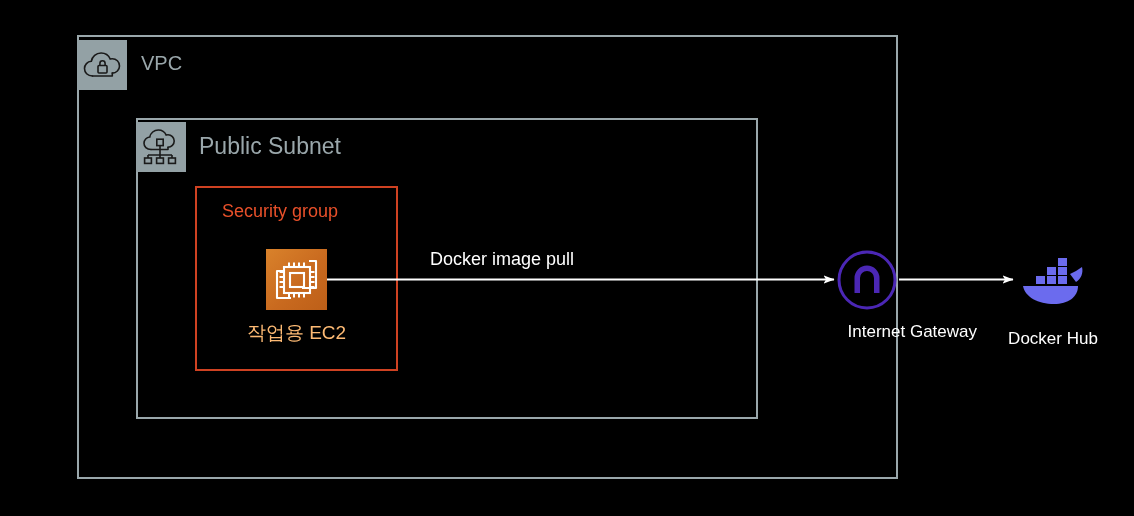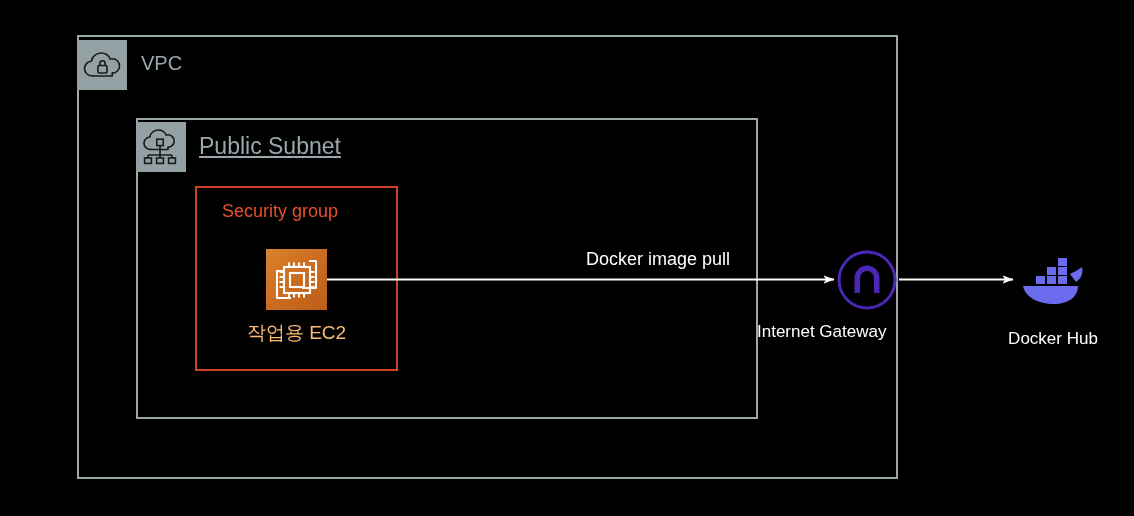--- a/index.html
+++ b/index.html
@@ -74,21 +74,20 @@
   }
   #vpc-title {
     left: 141px;
     top: 52px;
     font-size: 20px;
   }
   #subnet-title {
     left: 199px;
     top: 133px;
     font-size: 23px;
-    text-decoration: underline;
   }
   #sg-title {
     position: absolute;
     left: 195px;
     top: 201px;
     width: 170px;
     text-align: center;
     color: #e8502a;
     font-size: 18px;
     white-space: nowrap;
@@ -120,21 +119,21 @@
     left: 837px;
     top: 250px;
     width: 60px;
     height: 60px;
   }
   #igw-label {
     position: absolute;
     left: 757px;
     top: 322px;
     width: 220px;
-    text-align: left;
+    text-align: right;
     color: #ffffff;
     font-size: 17px;
     white-space: nowrap;
   }
 
   
   #docker-icon {
     position: absolute;
     left: 1018px;
     top: 252px;
@@ -159,21 +158,21 @@
     top: 0;
     width: 1134px;
     height: 516px;
     pointer-events: none;
   }
   #edge-label-pull {
     position: absolute;
     left: 430px;
     top: 249px;
     width: 300px;
-    text-align: right;
+    text-align: left;
     color: #ffffff;
     font-size: 18px;
     white-space: nowrap;
   }
 </style>
 </head>
 <body>
 
 <div id="canvas">
 

